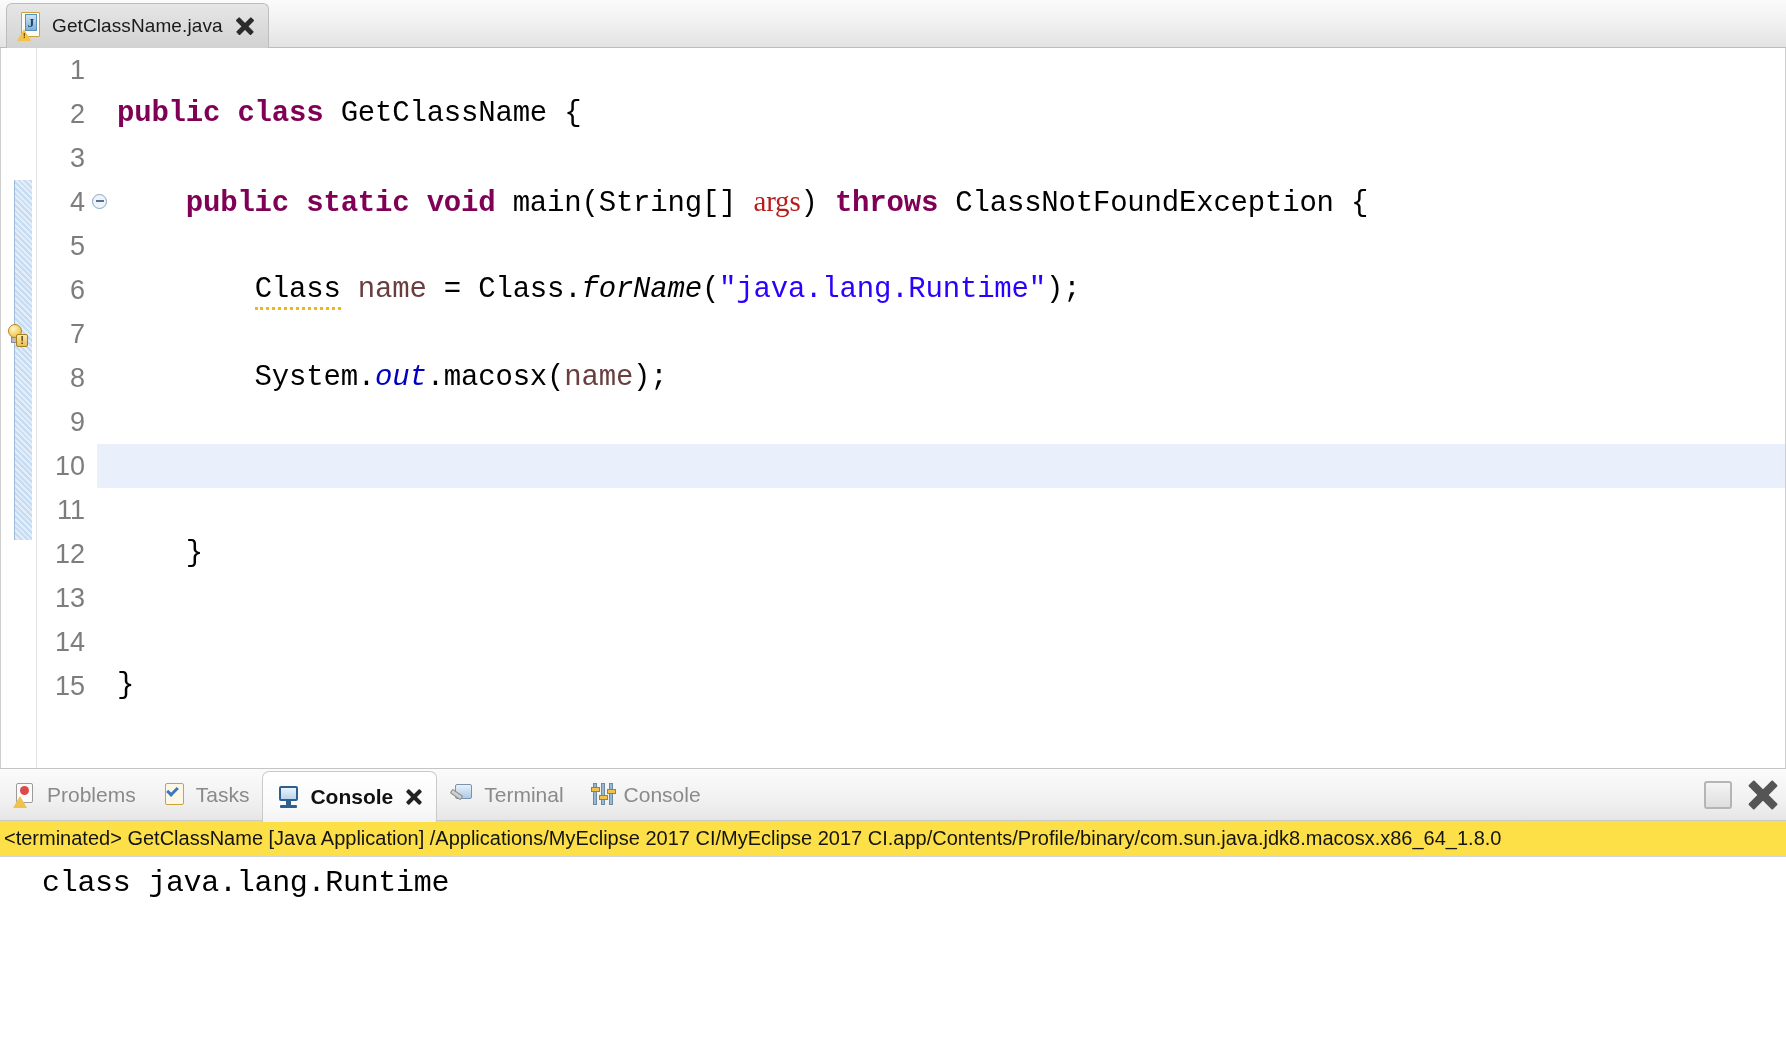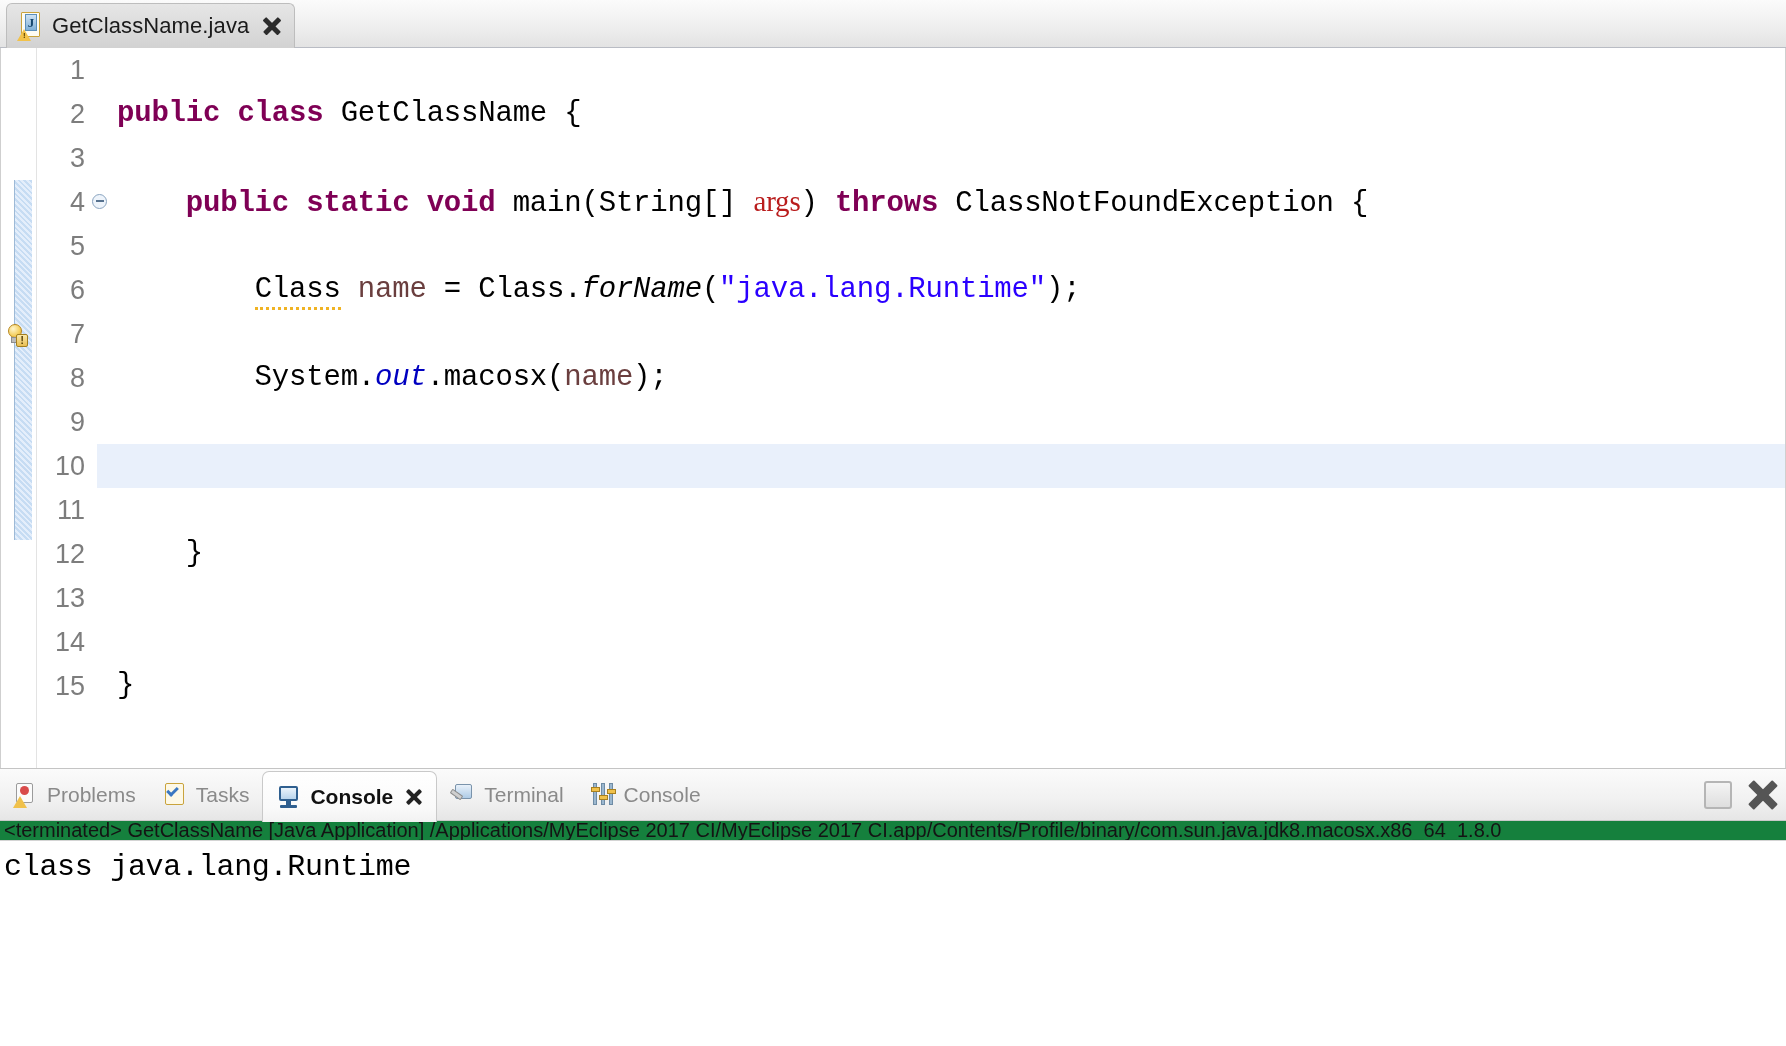--- a/index.html
+++ b/index.html
@@ -56,21 +56,21 @@
     width: 0; height: 0;
     border-left: 7px solid transparent;
     border-right: 7px solid transparent;
     border-bottom: 12px solid #f2c24a;
   }
   .tab-icon .warn-b {
     position: absolute; left: 6px; bottom: 1px;
     font: bold 8px/8px "Liberation Sans", sans-serif; color: #5a4300;
   }
   .tab-title {
-    font-size: 22px; color: #1a1a1a; letter-spacing: .1px;
+    font-size: 19px; color: #1a1a1a; letter-spacing: .1px;
     white-space: nowrap;
   }
   .tab-close {
     margin-left: 12px; width: 21px; height: 21px;
     position: relative; flex: none;
   }
   .tab-close::before, .tab-close::after {
     content: ""; position: absolute; left: 50%; top: 50%;
     width: 21px; height: 4.5px; background: #2b2b2b; border-radius: 1px;
   }
@@ -169,21 +169,21 @@
   .meth { font-style: italic; color: #000000; }
   .warnuline {
     border-bottom: 3px dotted #f0b323;
     padding-bottom: 1px;
   }
 
   
   .bottom {
     position: relative;
     flex: 1;
-    background: #15803d;
+    background: #fde047;
     border-top: 1px solid #c4c4c4;
     display: flex; flex-direction: column;
   }
   .viewbar {
     position: relative;
     height: 52px; flex: none;
     background: linear-gradient(to bottom, #fbfbfb 0%, #f1f1f1 60%, #e6e6e6 100%);
     border-bottom: 1px solid #c9c9c9;
     display: flex; align-items: stretch;
   }
@@ -261,38 +261,39 @@
     width: 34px; height: 34px; position: relative;
   }
   .btn-close::before, .btn-close::after {
     content: ""; position: absolute; left: 50%; top: 50%;
     width: 34px; height: 8px; background: #555; border-radius: 1px;
   }
   .btn-close::before { transform: translate(-50%,-50%) rotate(45deg); }
   .btn-close::after  { transform: translate(-50%,-50%) rotate(-45deg); }
 
   .console-head {
-    flex: none; height: 20px;
+    flex: none; height: 36px;
     padding: 0 4px;
     display: flex; align-items: center;
     font-size: 20px; color: #141414;
     border-bottom: 1px solid #d4d4d4;
     white-space: nowrap; overflow: hidden;
   }
   .console-body {
     flex: 1;
     padding: 4px 4px 0 4px;
     background: #ffffff;
     overflow: hidden;
   }
   .console-line {
     font: 400 30px/44px "Liberation Mono", monospace;
     color: #000000;
     white-space: pre;
     letter-spacing: -0.3px;
+    margin-left: 38px;
   }
 </style>
 </head>
 <body>
 
 <div class="app">
 
   <div class="tabbar">
     <div class="tab">
       <span class="tab-icon">

